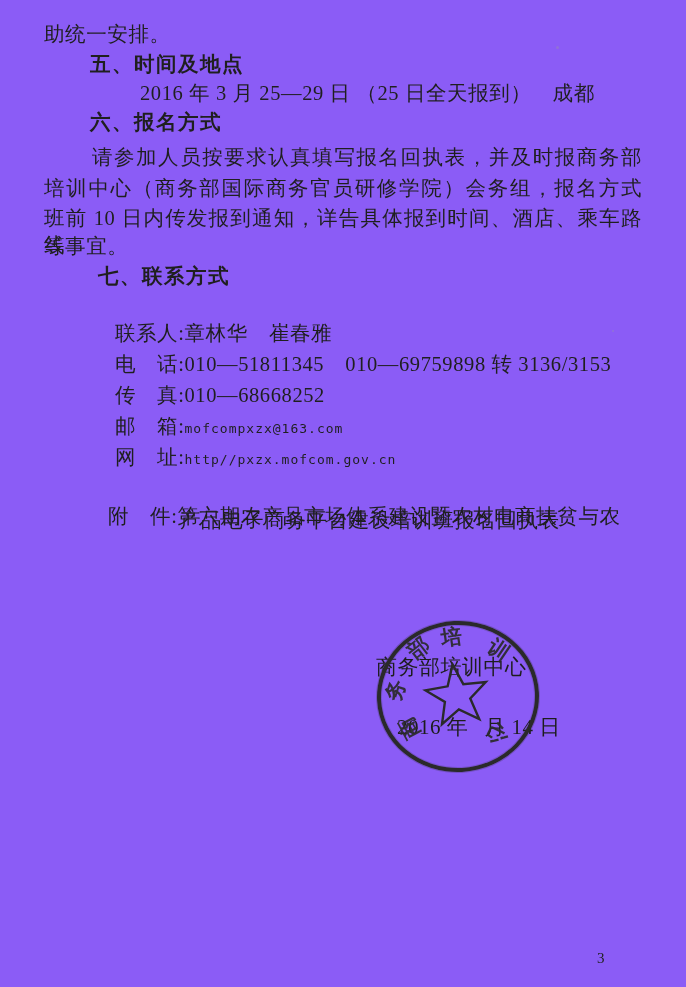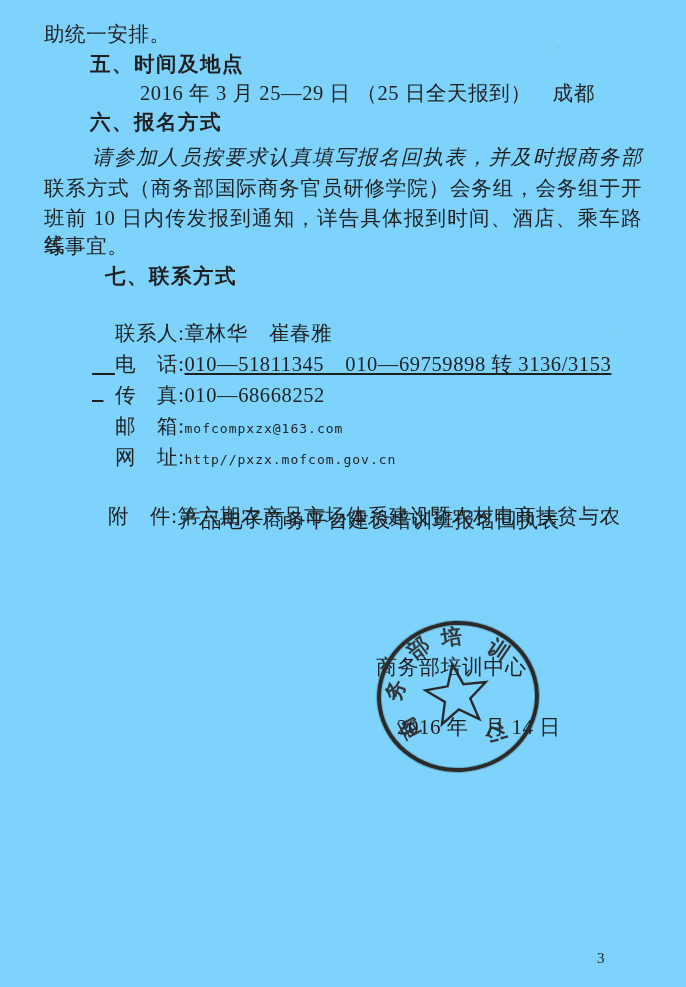--- a/index.html
+++ b/index.html
@@ -1,18 +1,18 @@
 <!DOCTYPE html>
 <html><head>
 <meta charset="utf-8">
 <style>
   html,body { margin:0; padding:0; background:#e8e8e8; }
   .page {
     position:relative; width:686px; height:987px; margin:0 auto;
-    background:#7dd3fc; overflow:hidden; color:#1f1f1f;
+    background:#8b5cf6; overflow:hidden; color:#1f1f1f;
   }
   .ln {
     position:absolute; white-space:pre;
     font-family:"Liberation Serif","DejaVu Serif",serif;
     font-size:20.5px; line-height:1.32; letter-spacing:0.6px;
   }
   .hd {
     font-family:"Liberation Sans","DejaVu Sans",sans-serif;
     font-weight:700; letter-spacing:1.5px;
   }
@@ -53,32 +53,32 @@
 <div class="page">
 
   <div class="ln" style="left:44px; top:21px;">助统一安排。</div>
 
   <div class="ln hd" style="left:90px; top:50px;">五、时间及地点</div>
 
   <div class="ln" style="left:92px; top:80px;margin-left:48px;">2016 年 3 月 25—29 日 （25 日全天报到）　成都</div>
 
   <div class="ln hd" style="left:90px; top:108px;">六、报名方式</div>
 
-  <div class="ln just indent" style="top:144px;font-style:italic;">请参加人员按要求认真填写报名回执表，并及时报商务部</div>
-  <div class="ln just" style="top:175px;">联系方式（商务部国际商务官员研修学院）会务组，会务组于开</div>
+  <div class="ln just indent" style="top:144px;">请参加人员按要求认真填写报名回执表，并及时报商务部</div>
+  <div class="ln just" style="top:175px;">培训中心（商务部国际商务官员研修学院）会务组，报名方式</div>
   <div class="ln just" style="top:205px;">班前 10 日内传发报到通知，详告具体报到时间、酒店、乘车路线</div>
   <div class="ln" style="left:44px; top:233px;">等事宜。</div>
 
-  <div class="ln hd" style="left:105px; top:262px;text-align:right;">七、联系方式</div>
+  <div class="ln hd" style="left:98px; top:262px;text-align:right;">七、联系方式</div>
 
   <div class="ln" style="left:92px; top:293px;">
     <span class="contact-label">联系人:</span><span>章林华　崔春雅</span>
   </div>
 
-  <div class="ln" style="left:92px; top:324px;text-decoration:underline;">
+  <div class="ln" style="left:92px; top:324px;">
     <span class="contact-label">电　话:</span><span>010—51811345　010—69759898 转 3136/3153</span>
   </div>
 
   <div class="ln" style="left:92px; top:355px;">
     <span class="contact-label">传　真:</span><span>010—68668252</span>
   </div>
 
   <div class="ln" style="left:92px; top:386px;">
     <span class="contact-label">邮　箱:</span><span class="mono">mofcompxzx@163.com</span>
   </div>

